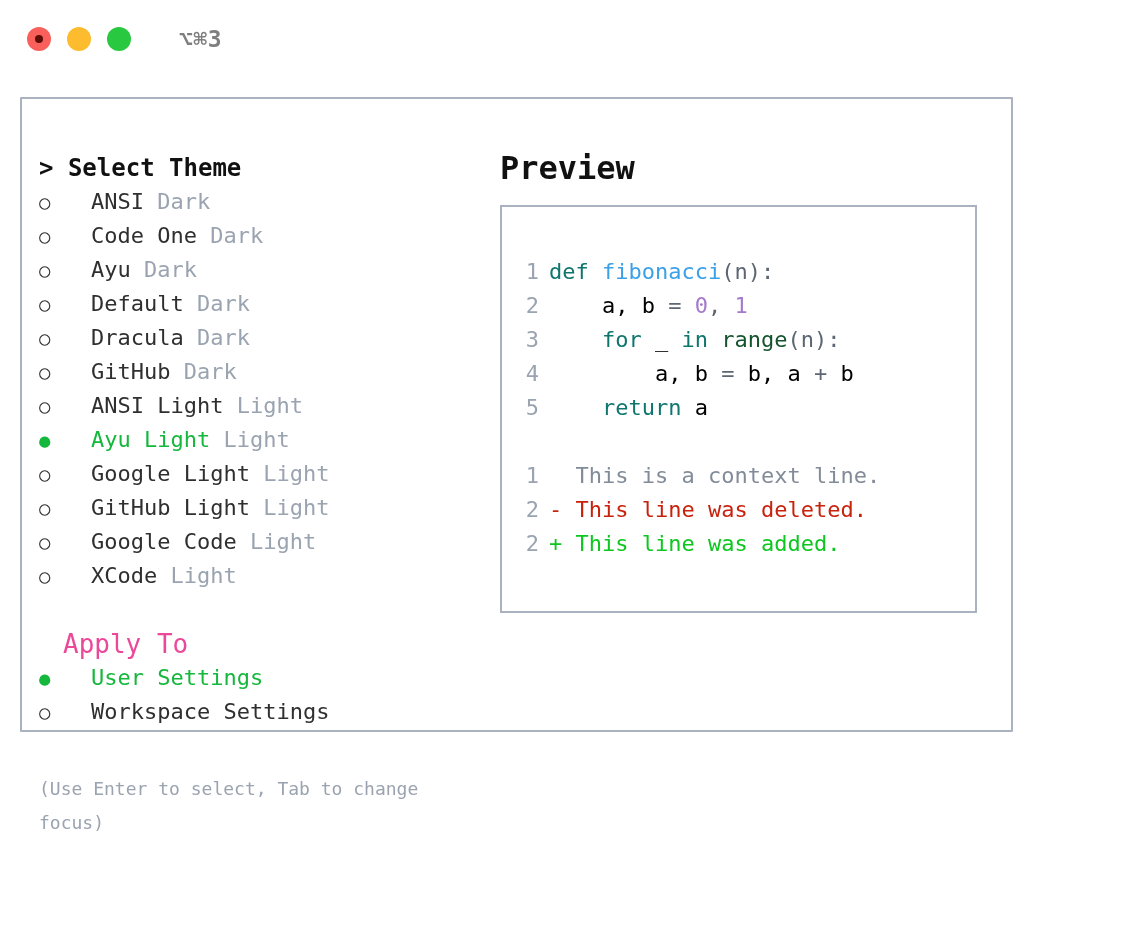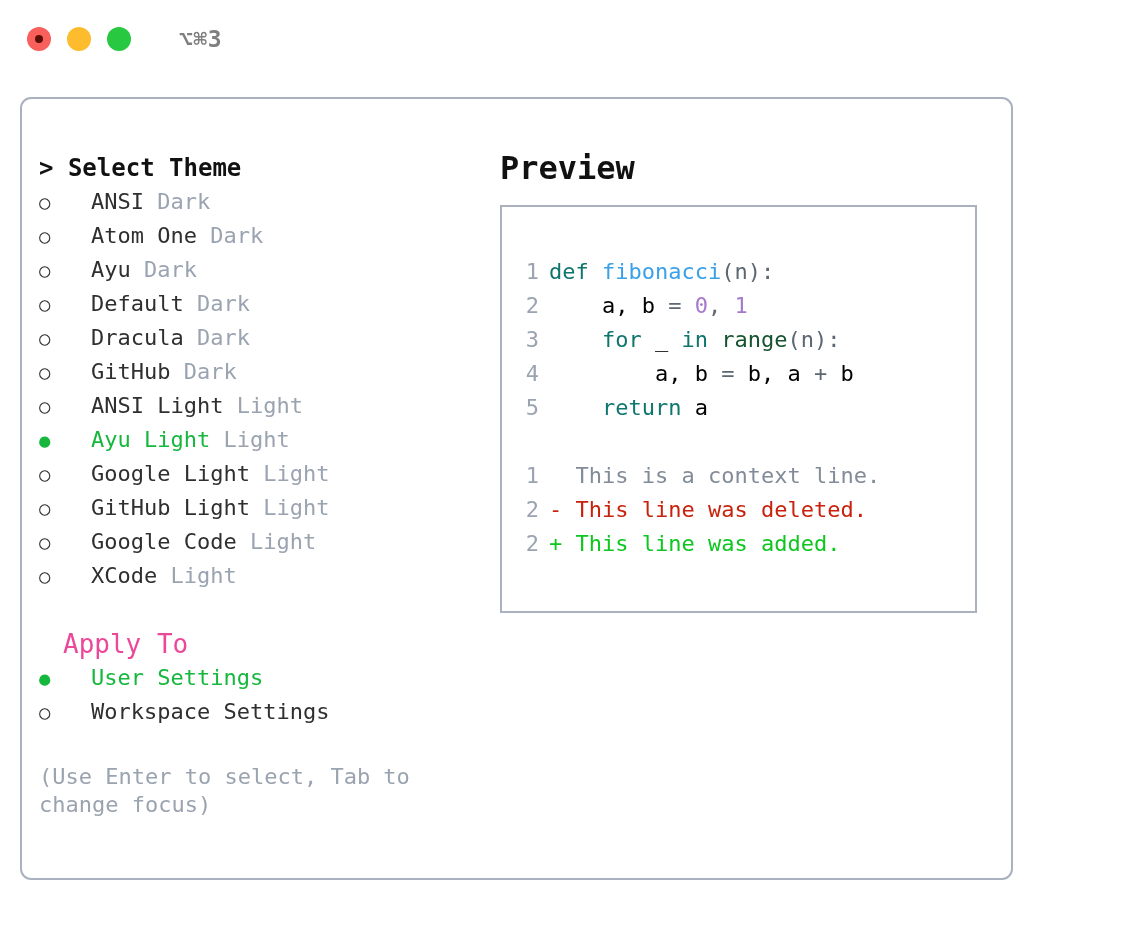--- a/index.html
+++ b/index.html
@@ -64,23 +64,23 @@
     letter-spacing: 0.5px;
     line-height: 1;
   }
 
   
   .card {
     position: absolute;
     left: 20px;
     top: 97px;
     width: 993px;
-    height: 783px;
+    height: 635px;
     border: 2px solid #aab2bf;
-    border-radius: 11px;
+    border-radius: 1px;
     box-sizing: border-box;
     background: #ffffff;
     padding-left: 44px;
   }
 
   
   .left-pane {
     position: absolute;
     left: 17px;
     top: 52px;
@@ -124,24 +124,25 @@
     font-size: 26px;
     color: #ec4899;
     line-height: 34px;
     padding-left: 24px;
     white-space: pre;
   }
 
   .gap-lg { height: 34px; }
 
   .hint {
-    font-size: 22px;
+    font-size: 18px;
     color: #9aa3b0;
-    line-height: 28px;
+    line-height: 34px;
     width: 408px;
+    margin-top: 9px;
   }
 
   
   .right-pane {
     position: absolute;
     left: 478px;
     top: 52px;
     width: 490px;
   }
   .preview-title {
@@ -212,21 +213,21 @@
     <div class="shortcut">⌥⌘3</div>
   </div>
 
   <div class="card">
 
     <div class="left-pane">
       <div class="section-title">&gt; Select Theme</div>
 
       <ul class="opt-list" id="theme-list">
           <li class="opt-row"><span class="marker">○</span><span class="opt-name">ANSI</span><span> </span><span class="opt-kind">Dark</span></li>
-          <li class="opt-row"><span class="marker">○</span><span class="opt-name">Atom One</span><span> </span><span class="opt-kind">Dark</span></li>
+          <li class="opt-row"><span class="marker">○</span><span class="opt-name">Code One</span><span> </span><span class="opt-kind">Dark</span></li>
           <li class="opt-row"><span class="marker">○</span><span class="opt-name">Ayu</span><span> </span><span class="opt-kind">Dark</span></li>
           <li class="opt-row"><span class="marker">○</span><span class="opt-name">Default</span><span> </span><span class="opt-kind">Dark</span></li>
           <li class="opt-row"><span class="marker">○</span><span class="opt-name">Dracula</span><span> </span><span class="opt-kind">Dark</span></li>
           <li class="opt-row"><span class="marker">○</span><span class="opt-name">GitHub</span><span> </span><span class="opt-kind">Dark</span></li>
           <li class="opt-row"><span class="marker">○</span><span class="opt-name">ANSI Light</span><span> </span><span class="opt-kind">Light</span></li>
           <li class="opt-row selected"><span class="marker sel">●</span><span class="opt-name">Ayu Light</span><span> </span><span class="opt-kind">Light</span></li>
           <li class="opt-row"><span class="marker">○</span><span class="opt-name">Google Light</span><span> </span><span class="opt-kind">Light</span></li>
           <li class="opt-row"><span class="marker">○</span><span class="opt-name">GitHub Light</span><span> </span><span class="opt-kind">Light</span></li>
           <li class="opt-row"><span class="marker">○</span><span class="opt-name">Google Code</span><span> </span><span class="opt-kind">Light</span></li>
           <li class="opt-row"><span class="marker">○</span><span class="opt-name">XCode</span><span> </span><span class="opt-kind">Light</span></li>

